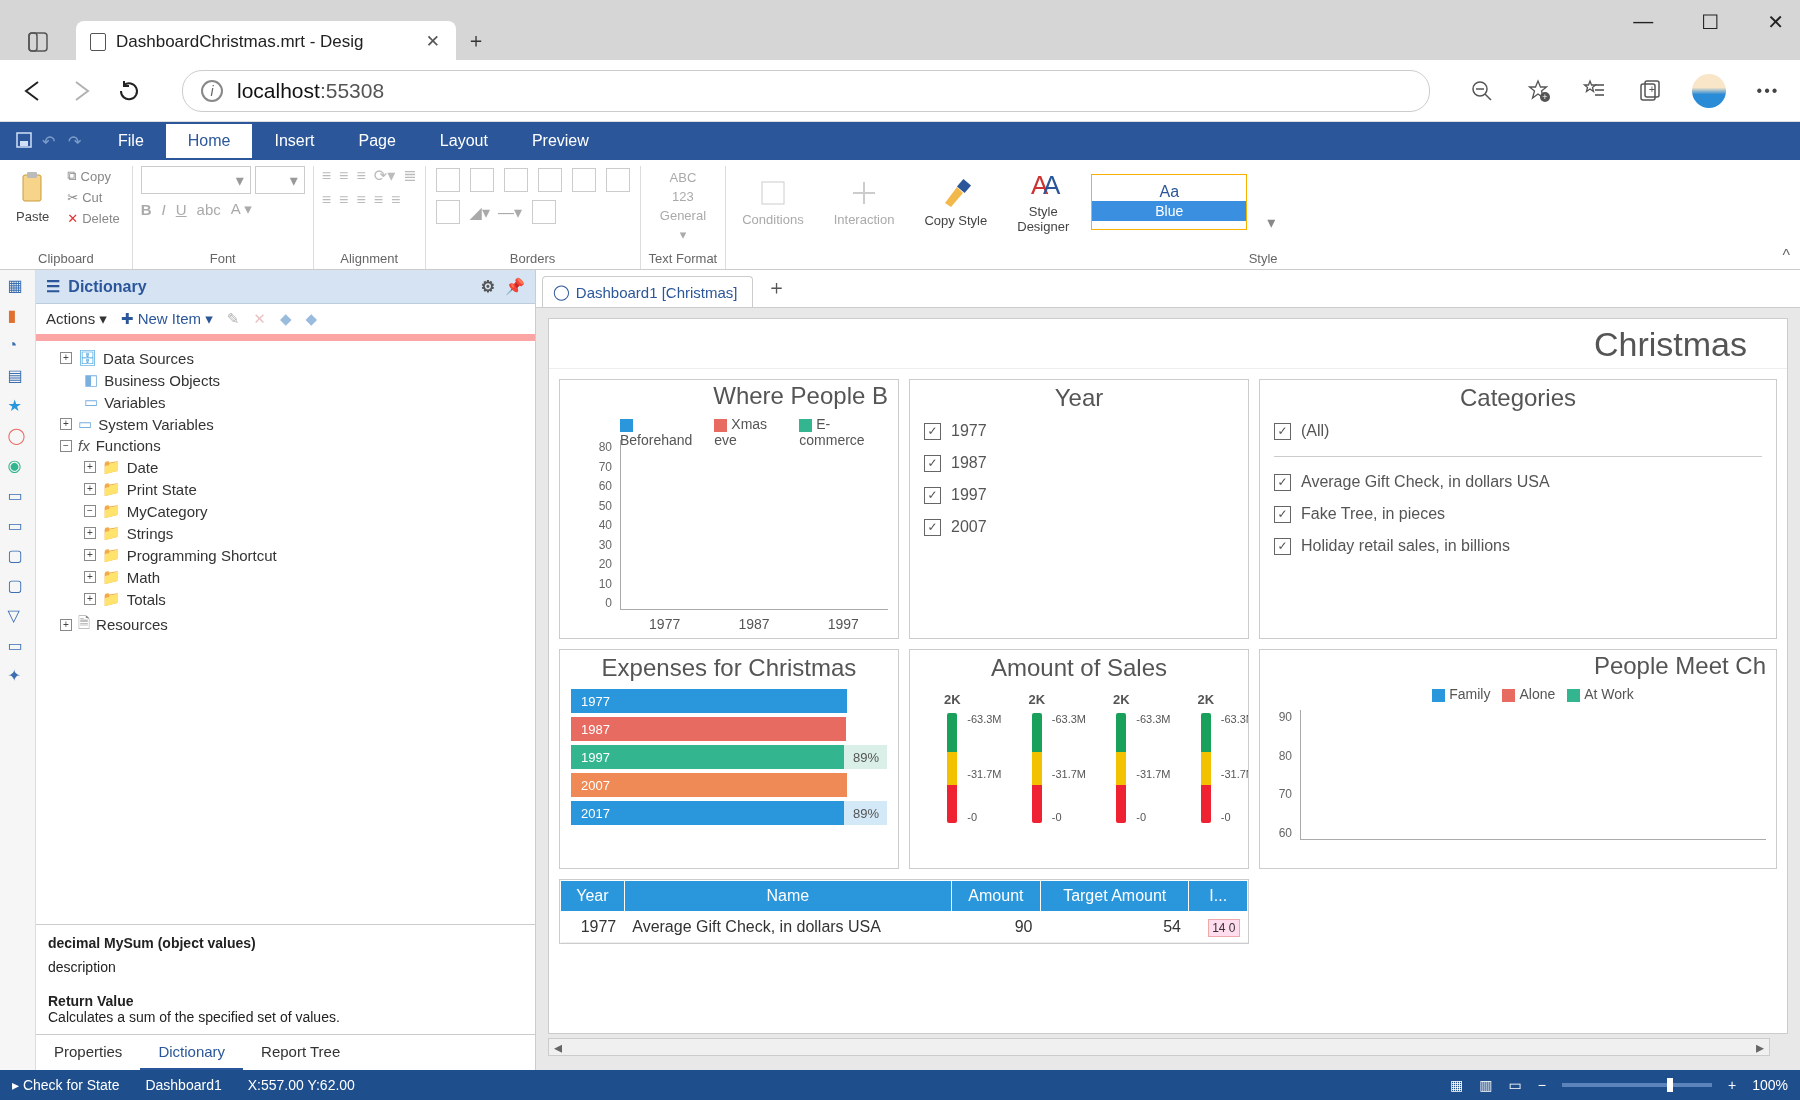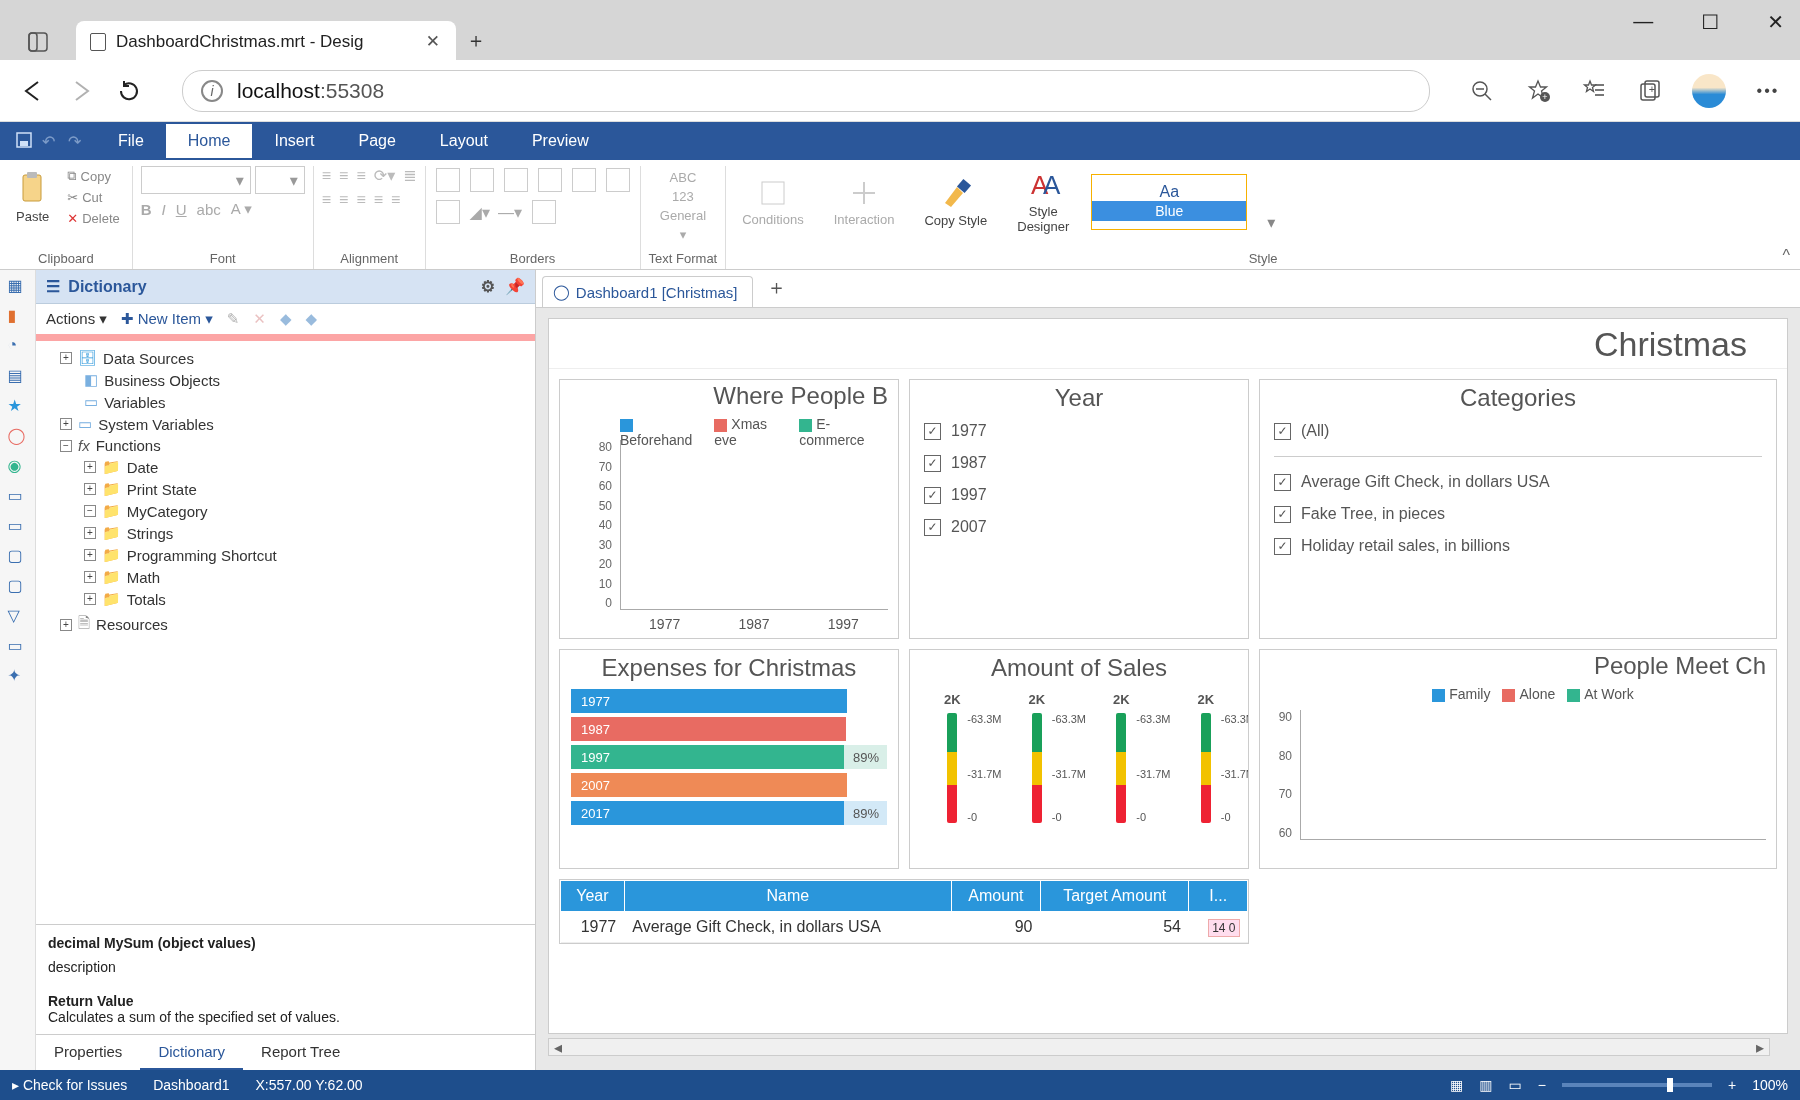--- a/index.html
+++ b/index.html
@@ -716,21 +716,21 @@
         <div class="hscroll">
           <span class="arrow">◂</span>
           <div class="thumb-space"></div>
           <span class="arrow">▸</span>
         </div>
       </div>
     </div>
   </div>
 
   <div class="status-bar">
-    <span>▸ <span>Check for Issues</span></span>
+    <span>▸ <span>Check for State</span></span>
     <span>Dashboard1</span>
     <span>X:557.00 Y:62.00</span>
     <div class="right">
       <span>▦</span>
       <span>▥</span>
       <span>▭</span>
       <span>−</span>
       <div class="zoom-track">
           <div class="knob"></div>
         </div>

